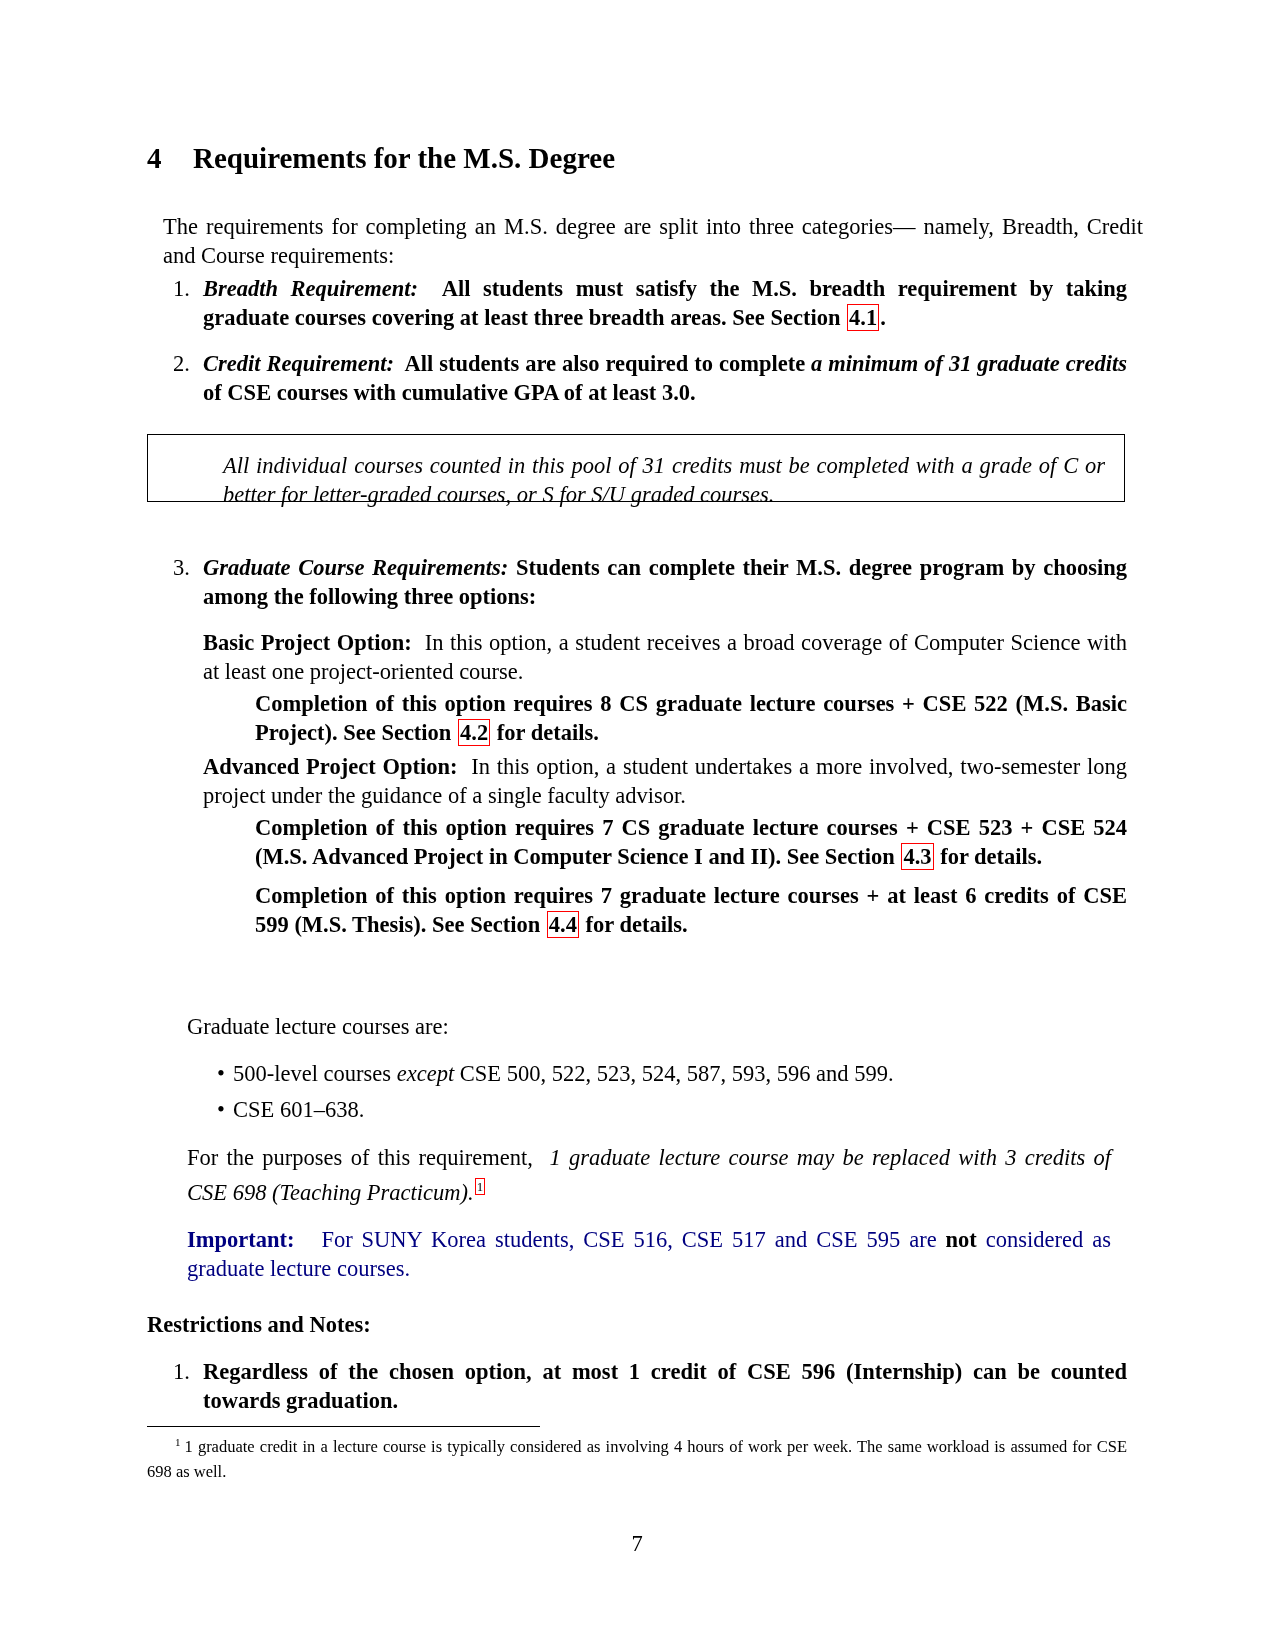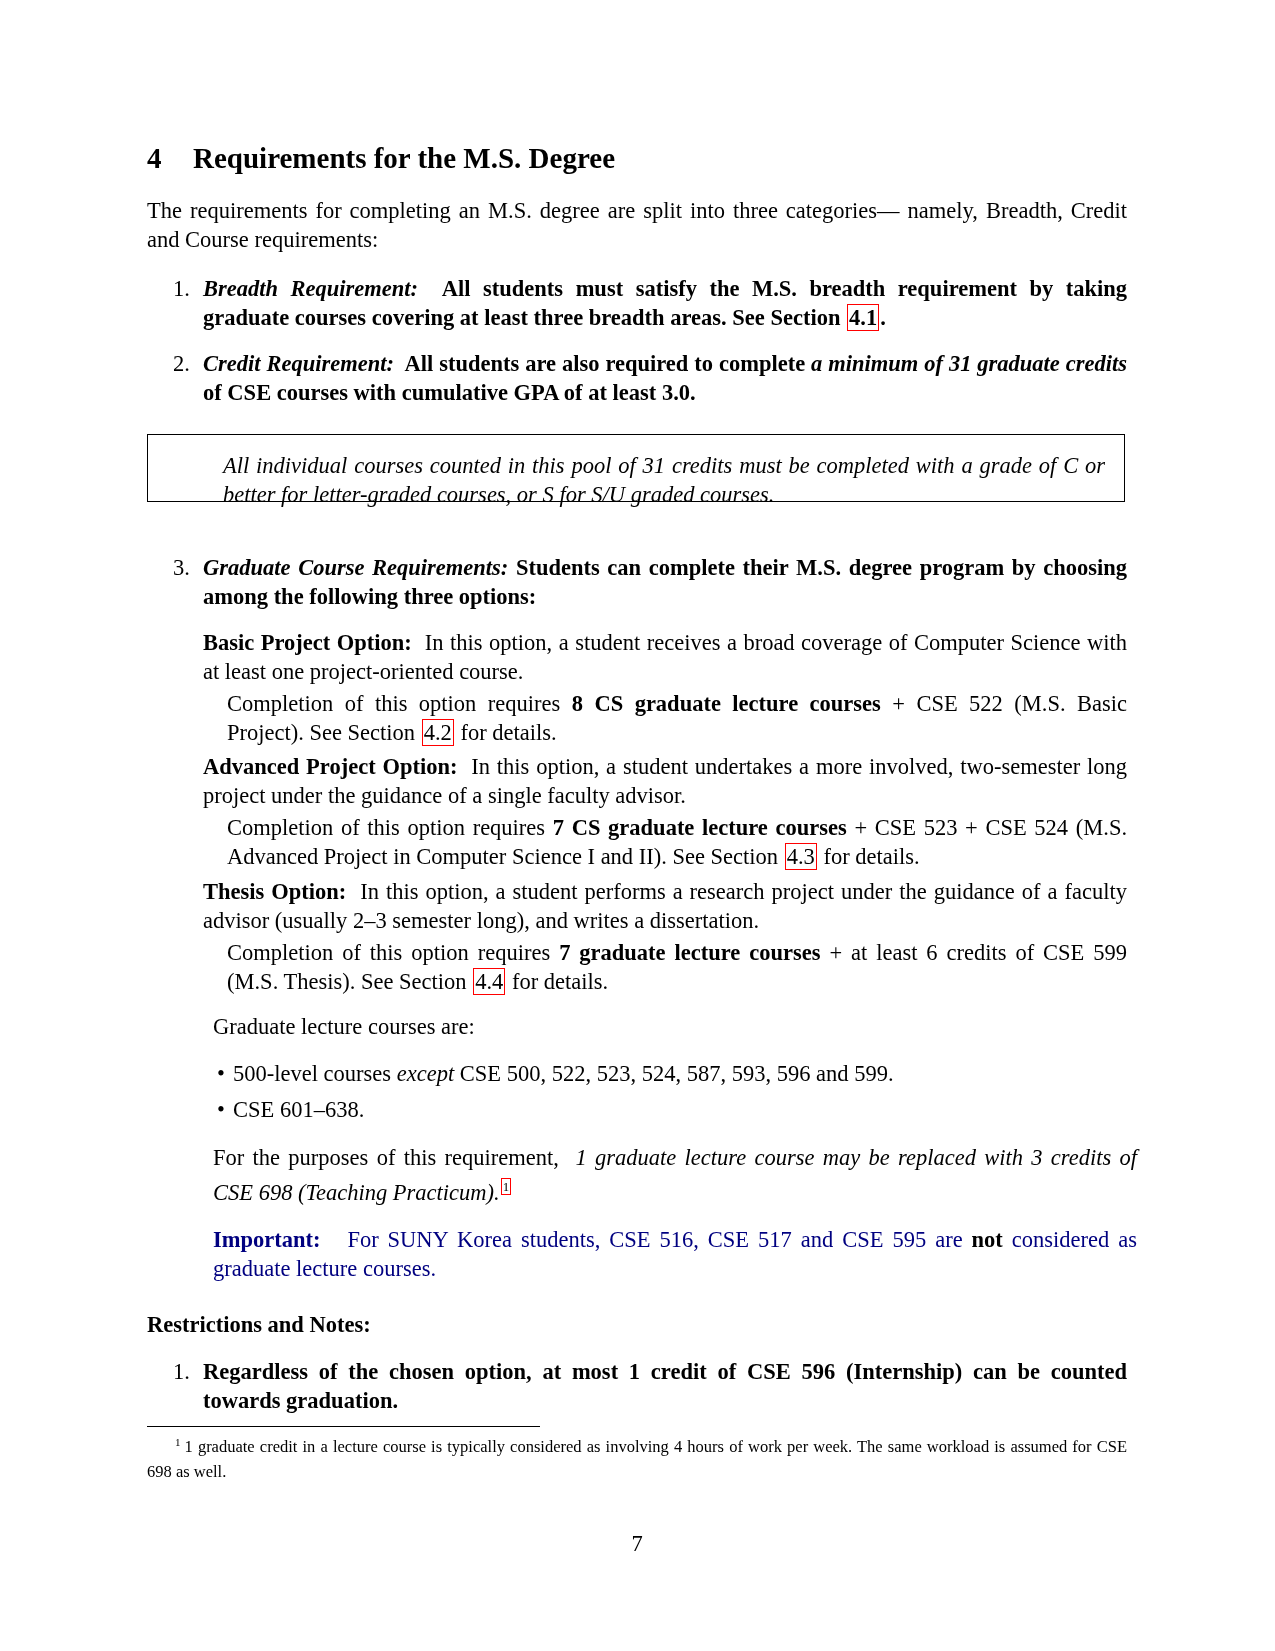--- a/index.html
+++ b/index.html
@@ -7,37 +7,37 @@
     width: 1275px; height: 1651px; position: relative; overflow: hidden;
     font-family: "Liberation Serif", "DejaVu Serif", serif;
     color: #000; font-size: 22.5px; line-height: 28.5px;
   }
   .page { position: absolute; left: 147px; top: 0; width: 980px; }
   .sec-title {
     position: absolute; top: 140px; left: 0; margin: 0;
     font-size: 29px; font-weight: bold; line-height: 36px; white-space: nowrap;
   }
   .sec-title .num { display: inline-block; width: 46px; }
-  .intro { position: absolute; top: 197px; left: 0; width: 980px; text-align: justify; margin: 0; }
+  .intro { position: absolute; top: 197px; left: 0; width: 980px; text-align: justify; margin: 16px; }
   .enum-item { position: absolute; left: 0; width: 980px; }
   .enum-item .label { position: absolute; left: 26px; top: 0; }
   .enum-item .body { margin-left: 56px; text-align: justify; font-weight: bold; }
   .link-box {
     border: 1.3px solid #ff0000; padding: 0 1px; margin: 0 1px;
   }
   .notebox {
     position: absolute; top: 434px; left: 0; width: 978px; height: 68px;
     border: 1.3px solid #000; box-sizing: border-box;
   }
   .notebox p { margin: 0; position: absolute; left: 75px; top: 17px; width: 882px; font-style: italic; text-align: justify; }
   .opt { position: absolute; left: 56px; width: 924px; }
   .opt .line1 { text-align: justify; }
-  .opt .indent { margin-left: 24px; text-align: justify; }
+  .opt .indent { margin-left: 52px; text-align: justify; font-weight: bold; }
   .opt .gap { margin-top: 4px; }
-  .plain { position: absolute; left: 66px; width: 924px; margin: 0; text-align: justify; }
+  .plain { position: absolute; left: 40px; width: 924px; margin: 0; text-align: justify; }
   .bullet { position: absolute; left: 86px; }
   .bullet .dot { position: absolute; left: -16px; top: 0; }
   .important { color: #000080; font-family: Liberation Serif, serif; }
   .important b { color: #000080; }
   .subhead { position: absolute; left: 0; top: 1311px; font-weight: bold; margin: 0; }
   .fn-rule { position: absolute; left: 0; top: 1426px; width: 393px; height: 0; border-top: 1.3px solid #000; }
   .footnote { position: absolute; left: 0; top: 1430px; width: 980px; font-size: 16.5px; line-height: 25px; text-align: justify; margin: 0; }
   .footnote sup { font-size: 11px; vertical-align: 6px; margin-left: 28px; margin-right: 4px; }
   .pagenum { position: absolute; top: 1530px; left: 0; width: 980px; text-align: center; }
   sup.fnref { font-size: 13px; vertical-align: 9px; }
@@ -75,21 +75,20 @@
     <div class="line1"><b>Basic Project Option:</b>&nbsp; <span>In this option, a student receives a broad coverage of Computer Science with at least one project-oriented course.</span></div>
     <div class="indent gap"><span>Completion of this option requires</span> <b>8 CS graduate lecture courses</b> <span>+ CSE 522 (M.S. Basic Project). See Section</span> <span class="link-box">4.2</span> <span>for details.</span></div>
   </div>
 
   <div class="opt" style="top:753px;">
     <div class="line1"><b>Advanced Project Option:</b>&nbsp; <span>In this option, a student undertakes a more involved, two-semester long project under the guidance of a single faculty advisor.</span></div>
     <div class="indent gap"><span>Completion of this option requires</span> <b>7 CS graduate lecture courses</b> <span>+ CSE 523 + CSE 524 (M.S. Advanced Project in Computer Science I and II). See Section</span> <span class="link-box">4.3</span> <span>for details.</span></div>
   </div>
 
   <div class="opt" style="top:878px;">
-    <div class="line1"><b>Thesis Option:</b>&nbsp; <span>In this option, a student performs a research project under the guidance of a faculty advisor (usually 2–3 semester long), and writes a dissertation.</span></div>
     <div class="indent gap"><span>Completion of this option requires</span> <b>7 graduate lecture courses</b> <span>+ at least 6 credits of CSE 599 (M.S. Thesis). See Section</span> <span class="link-box">4.4</span> <span>for details.</span></div>
   </div>
 
   <p class="plain" style="top:1013px;">Graduate lecture courses are:</p>
 
   <div class="bullet" style="top:1060px;">
     <span class="dot">•</span>
     <span>500-level courses</span> <i>except</i> <span>CSE 500, 522, 523, 524, 587, 593, 596 and 599.</span>
   </div>
   <div class="bullet" style="top:1096px;">

